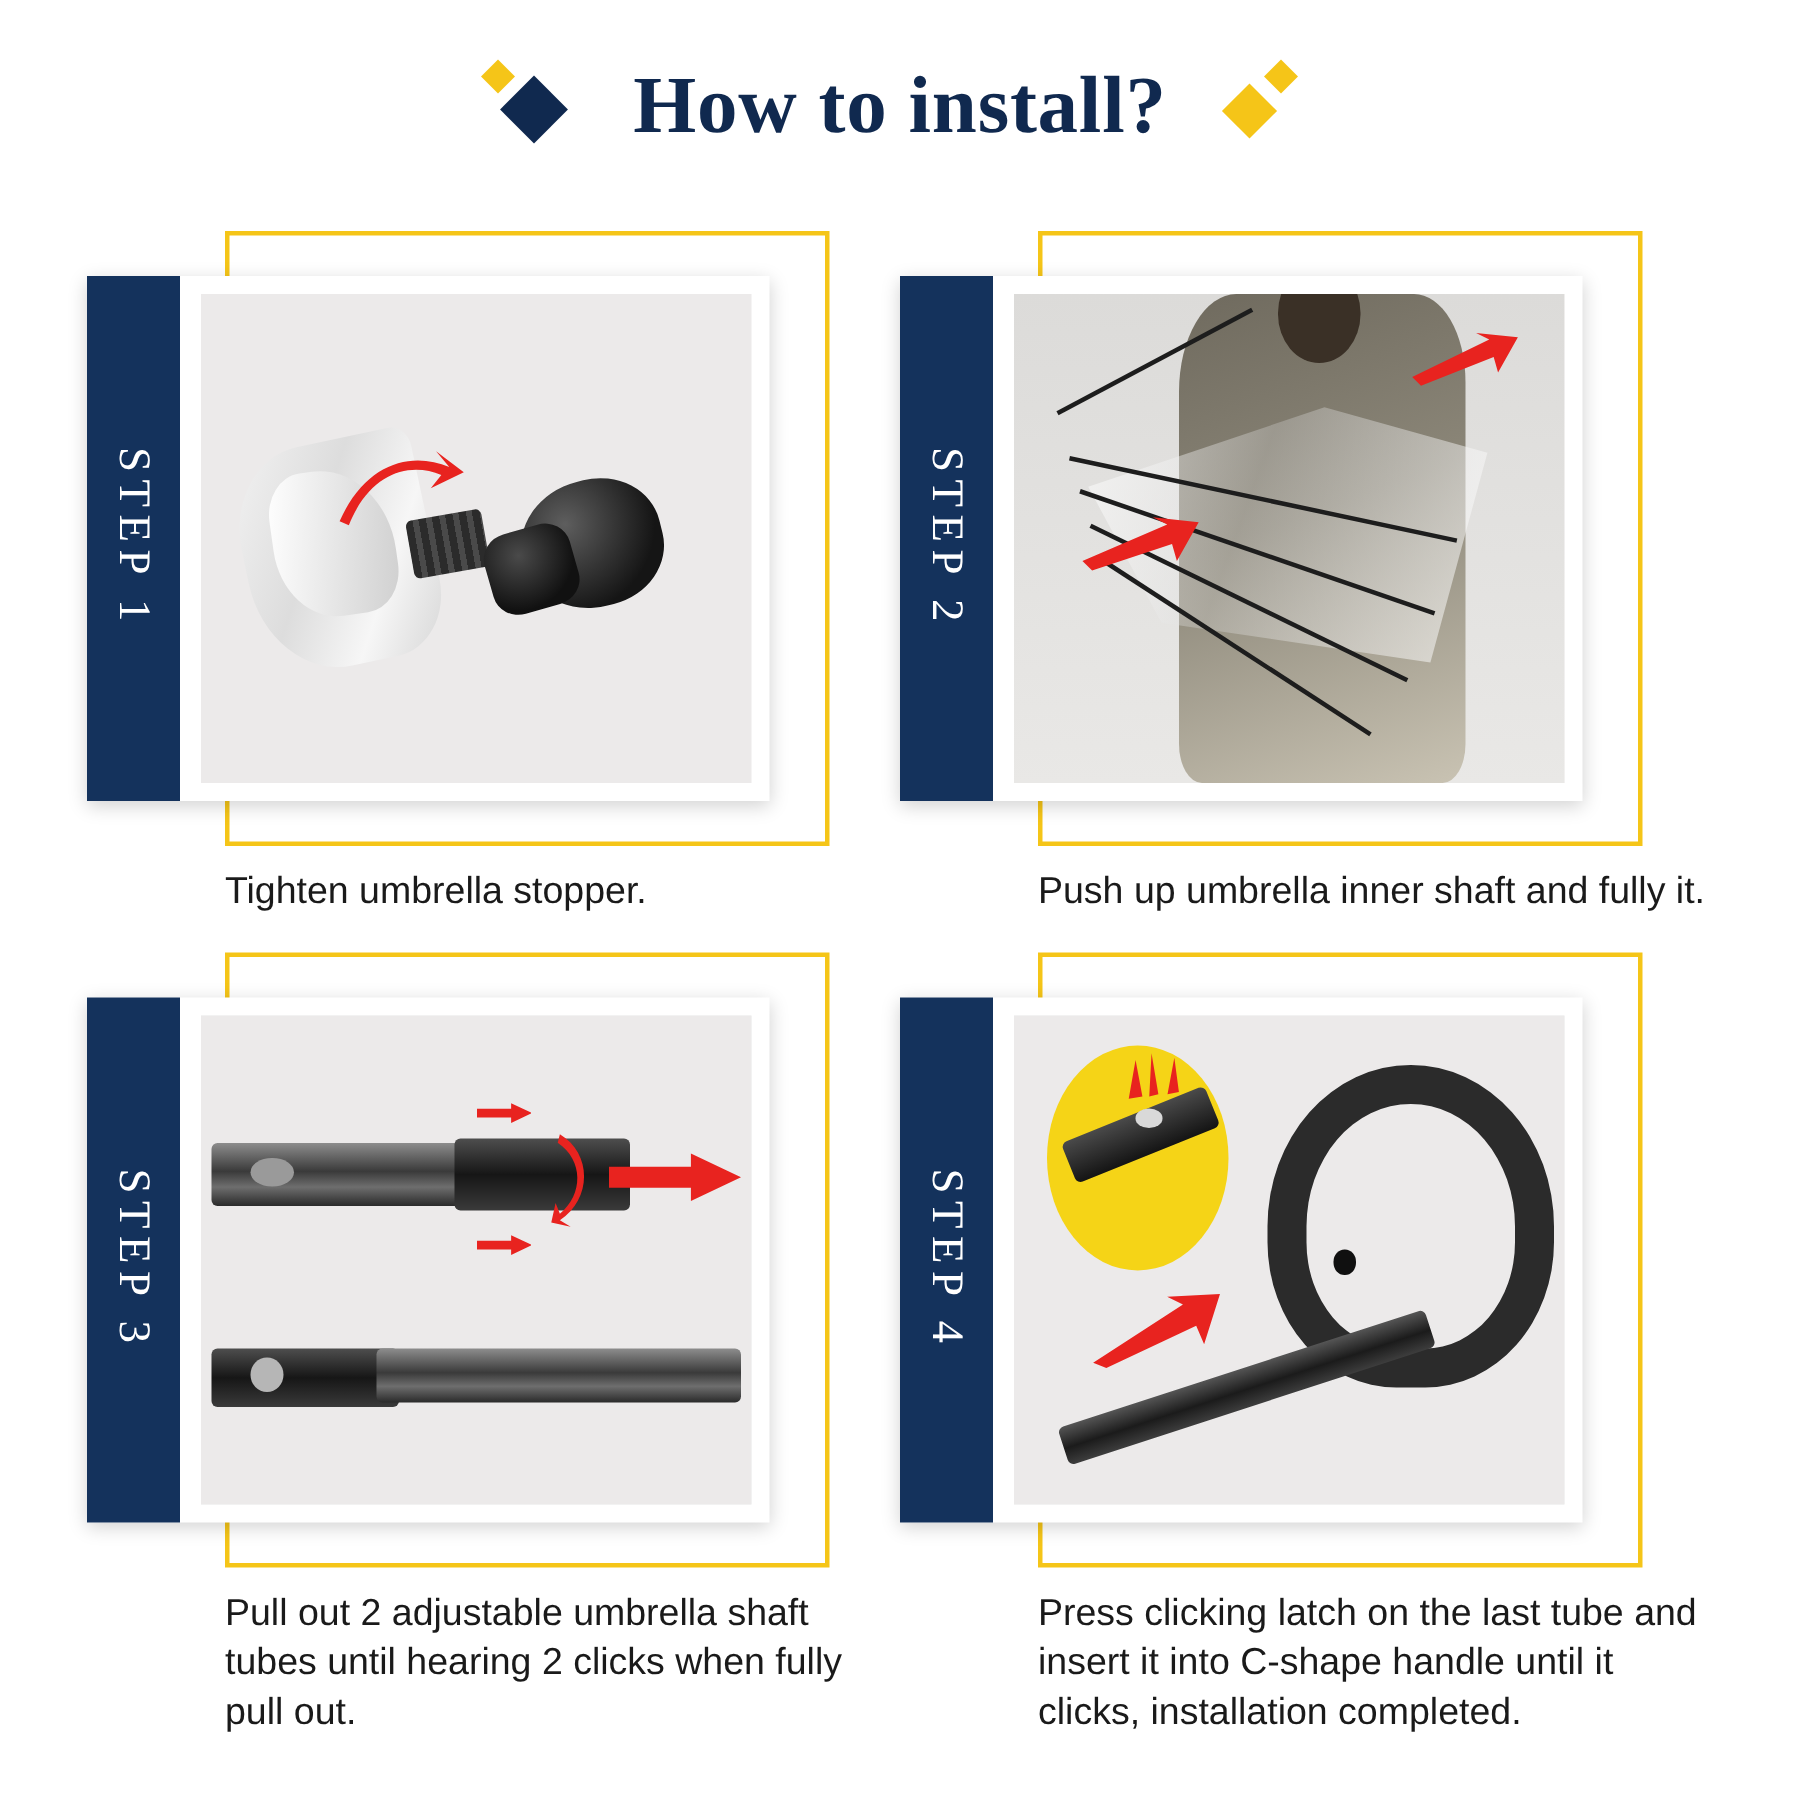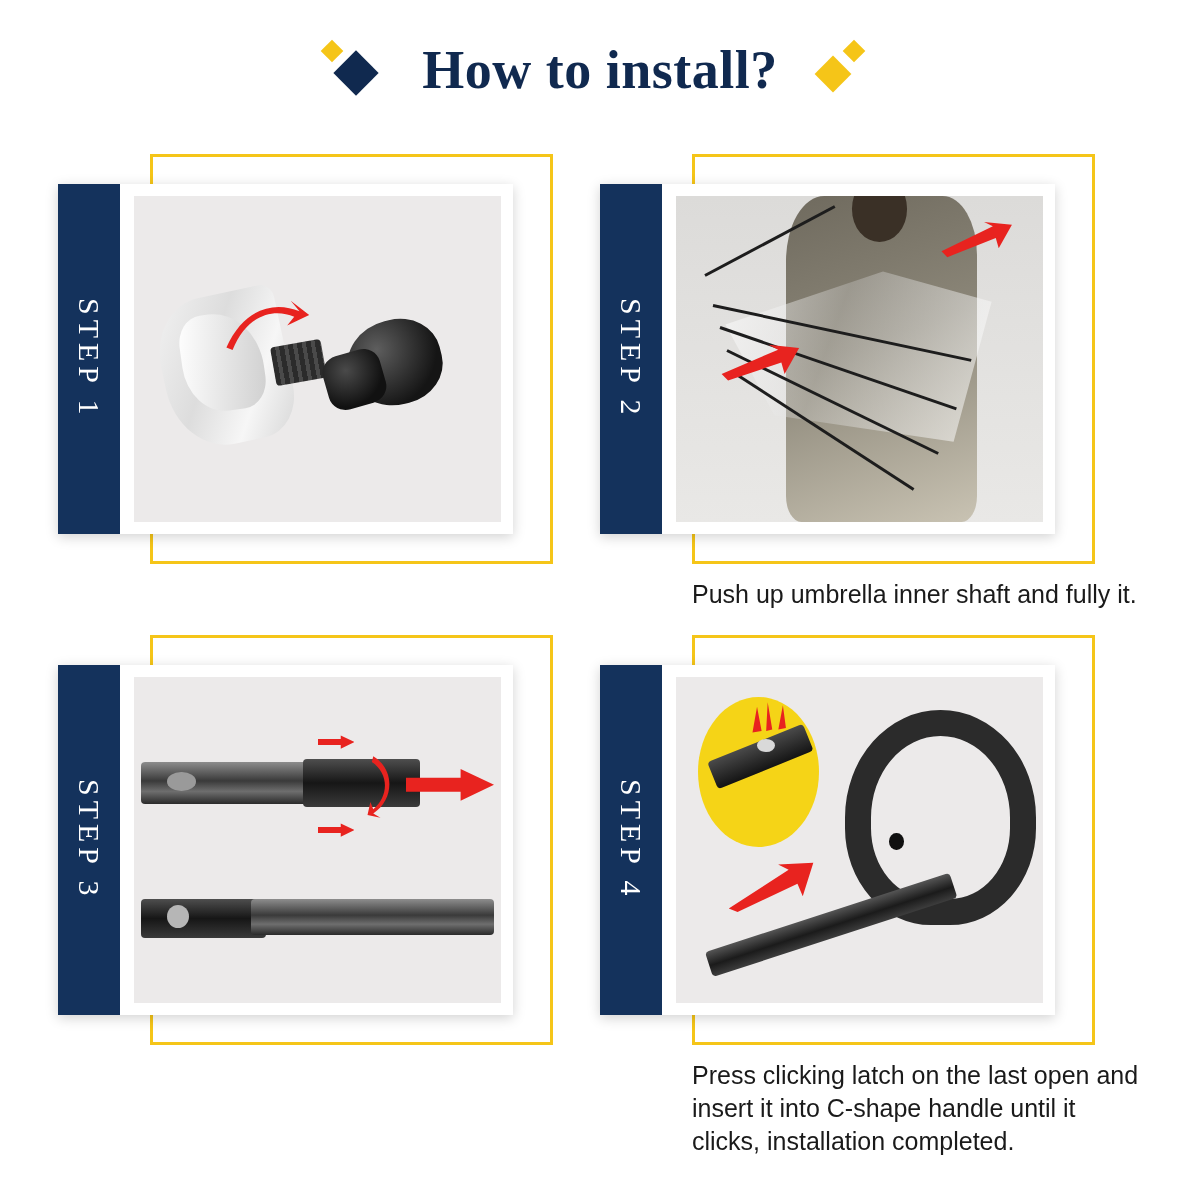--- a/index.html
+++ b/index.html
@@ -322,20 +322,21 @@
           <div class="s1-canopy2"></div>
           <div class="s1-screw"></div>
           <div class="s1-cap"></div>
           <div class="s1-cap2"></div>
           <svg class="arrow-red" style="left:24%;top:30%;width:24%;height:22%" viewBox="0 0 100 70">
             <path d="M5 55 C 25 10, 60 2, 88 14 L 78 2 L 99 18 L 74 30 L 82 20 C 58 10, 28 18, 12 58 Z"></path>
           </svg>
         </div>
       </div>
     </div>
+    <div class="caption">Tighten umbrella stopper.</div>
   </div>
 
   <div class="cell right">
     <div class="frame">
       <div class="bracket"></div>
       <div class="card">
         <div class="step-tab">
           <span>STEP 2</span>
         </div>
         <div class="photo">
@@ -383,20 +384,21 @@
           </svg>
           <svg class="arrow-red" style="left:50%;top:43%;width:10%;height:8%" viewBox="0 0 100 40">
             <path d="M0 12 L 62 12 L 62 2 L 100 20 L 62 38 L 62 28 L 0 28 Z"></path>
           </svg>
           <svg class="arrow-red" style="left:62%;top:22%;width:12%;height:22%" viewBox="0 0 50 100">
             <path d="M10 10 C 40 28, 40 70, 10 90 L 20 96 L 2 92 L 6 74 L 10 84 C 32 66, 32 34, 8 18 Z"></path>
           </svg>
         </div>
       </div>
     </div>
+    <div class="caption">Pull out 2 adjustable umbrella shaft tubes until hearing 2 clicks when fully pull out.</div>
   </div>
 
   <div class="cell right">
     <div class="frame">
       <div class="bracket"></div>
       <div class="card">
         <div class="step-tab">
           <span>STEP 4</span>
         </div>
         <div class="photo">
@@ -409,16 +411,16 @@
           </svg>
           <div class="s4-handle"></div>
           <div class="s4-shaft"></div>
           <div style="position:absolute;left:58%;top:48%;width:4%;height:5%;background:#101010;border-radius:50%"></div>
           <svg class="arrow-red" style="left:14%;top:54%;width:24%;height:20%" viewBox="0 0 100 60">
             <path d="M2 56 L 70 12 L 58 6 L 98 4 L 86 42 L 80 28 L 12 60 Z"></path>
           </svg>
         </div>
       </div>
     </div>
-    <div class="caption">Press clicking latch on the last open and insert it into C-shape handle until it clicks, installation completed.</div>
+    <div class="caption">Press clicking latch on the last tube and insert it into C-shape handle until it clicks, installation completed.</div>
   </div>
 
 </div>
 
 </body></html>

